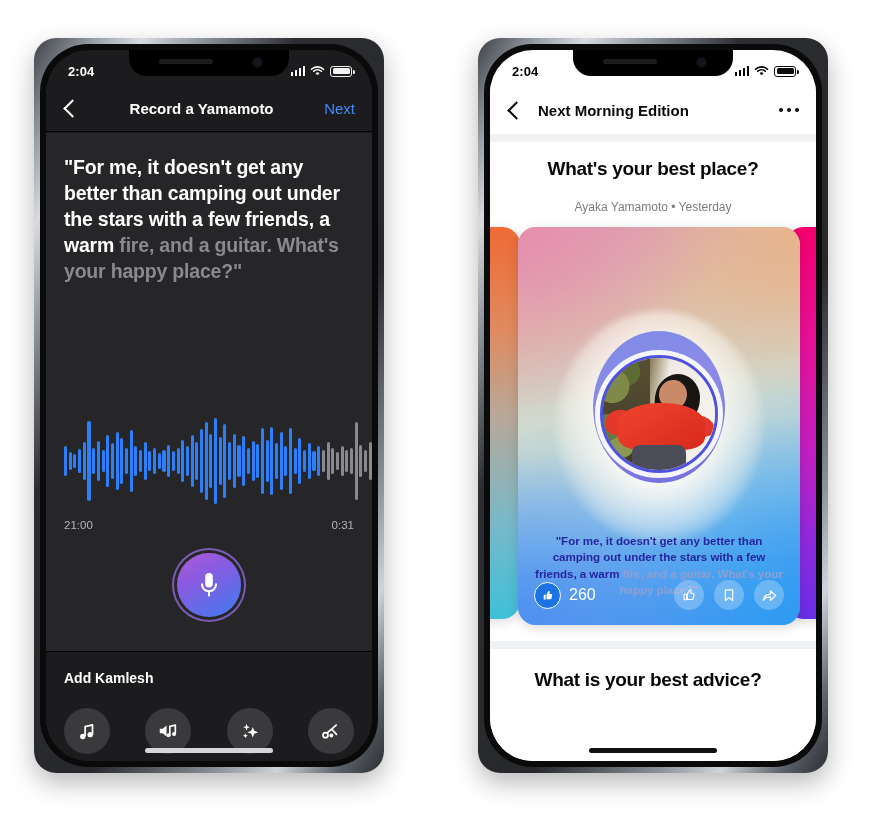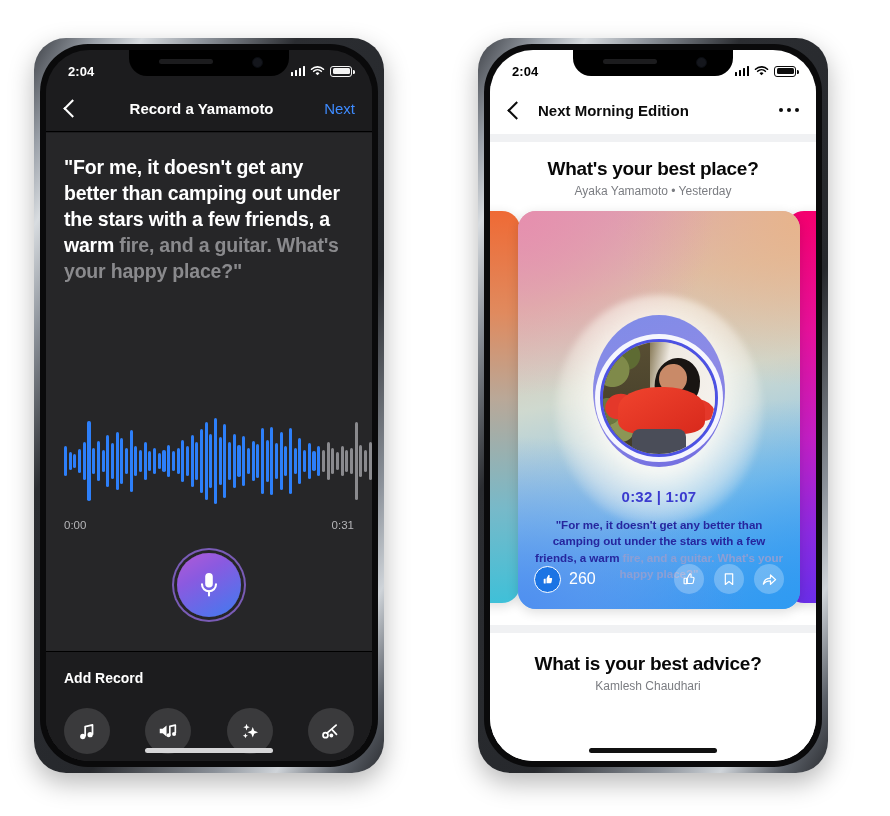--- a/index.html
+++ b/index.html
@@ -8,21 +8,21 @@
     background:#ffffff;
     font-family:"Liberation Sans", sans-serif;
     overflow:hidden;
     position:relative;
   }
 
   
   .phone{
     position:absolute;
     width:350px;height:735px;
-    border-radius:32px;
+    border-radius:22px;
     background:
       linear-gradient(120deg,#3d4046 0%,#9aa0a8 8%,#d8dce0 14%,#8e949c 22%,#2b2d31 34%,#26282c 62%,#8a9098 78%,#cfd4d9 86%,#5b6068 94%,#2a2c30 100%);
     box-shadow:0 10px 26px rgba(0,0,0,.28);
     padding:0;
   }
   .phone-inner{
     position:absolute;inset:6px;
     border-radius:48px;
     background:#0a0a0b;
   }
@@ -144,21 +144,21 @@
         transform:rotate(45deg);margin-left:3px;}
   .navbar-l .nav-title-l{font-size:15px;font-weight:bold;margin-left:15px;color:#0b0b0b;}
   .dots{margin-left:auto;display:flex;gap:3.5px;}
   .dots i{width:4.5px;height:4.5px;border-radius:50%;background:#0b0b0b;display:block;}
 
   .sep{position:absolute;top:84px;left:0;right:0;height:8px;background:#f0f1f3;}
 
   .feed{position:absolute;top:92px;left:0;right:0;bottom:0;overflow:hidden;background:#fff;}
   .post-head{text-align:center;padding:16px 10px 0 10px;}
   .post-title{font-size:19px;font-weight:bold;letter-spacing:-.3px;color:#080808;}
-  .post-meta{font-size:12px;color:#7b7d82;margin-top:4px;}
+  .post-meta{font-size:12px;color:#7b7d82;margin-top:20px;}
 
   .carousel{position:relative;height:400px;margin-top:13px;}
   .c-card{
     position:absolute;top:0;border-radius:18px;overflow:hidden;
     box-shadow:0 3px 12px rgba(0,0,0,.14);
   }
   .c-peek-l{left:-18px;width:48px;height:392px;}
   .c-peek-r{right:-18px;width:48px;height:392px;}
   .c-main{left:28px;width:282px;height:398px;}
 
@@ -341,37 +341,37 @@
                 <b style="height: 17.6px; background: rgb(138, 138, 142);"></b>
                 <b style="height: 29.04px; background: rgb(138, 138, 142);"></b>
                 <b style="height: 21.12px; background: rgb(138, 138, 142);"></b>
                 <b style="height: 26.4px; background: rgb(138, 138, 142);"></b>
                 <b style="height: 77.44px; background: rgb(138, 138, 142);"></b>
                 <b style="height: 31.68px; background: rgb(138, 138, 142);"></b>
                 <b style="height: 22.88px; background: rgb(138, 138, 142);"></b>
                 <b style="height: 38.72px; background: rgb(138, 138, 142);"></b>
               </div>
             <div class="wave-times">
-              <span>0:00</span>
+              <span>21:00</span>
               <span>0:31</span>
             </div>
           </div>
 
           <div class="rec-wrap">
             <div class="rec-btn">
               <svg width="22" height="30" viewBox="0 0 22 30">
                 <rect x="7.2" y="3" width="7.6" height="14.5" rx="3.8" fill="#fff"></rect>
                 <path d="M4 14.2a7 7 0 0 0 14 0" stroke="#fff" stroke-width="2.1" fill="none" stroke-linecap="round"></path>
                 <path d="M11 21.2v4.2" stroke="#fff" stroke-width="2.1" stroke-linecap="round"></path>
               </svg>
             </div>
           </div>
 
           <div class="effects">
-            <div class="effects-title">Add Record</div>
+            <div class="effects-title">Add Kamlesh</div>
             <div class="effects-row">
 
               <div class="fx">
                 <svg width="22" height="22" viewBox="0 0 24 24">
                   <path d="M10 18V7.2l8-1.9V16" stroke="#fff" stroke-width="1.9" fill="none" stroke-linejoin="round"></path>
                   <circle cx="7.4" cy="18" r="2.9" fill="#fff"></circle>
                   <circle cx="15.4" cy="16" r="2.9" fill="#fff"></circle>
                 </svg>
               </div>
 
@@ -486,21 +486,20 @@
                 <span class="av-wall"></span>
                 <span class="av-foliage"></span>
                 <span class="av-hair"></span>
                 <span class="av-face"></span>
                 <span class="av-arm"></span>
                 <span class="av-arm2"></span>
                 <span class="av-top"></span>
                 <span class="av-jeans"></span>
               </div>
 
-              <div class="c-time">0:32 | 1:07</div>
 
               <div class="c-quote">
                 <span class="c-spoken">"For me, it doesn't get any better than camping out under the stars with a few friends, a warm </span><span class="c-pending">fire, and a guitar. What's your happy place?"</span>
               </div>
 
               <div class="c-actions">
                 <div class="like-pill">
                   <span class="like-dot">
                     <svg width="13" height="13" viewBox="0 0 24 24">
                       <path d="M6 10.5h2.6v9H6a1 1 0 0 1-1-1v-7a1 1 0 0 1 1-1Zm4.2-.4 3.5-6.3c1.5-.3 2.5.6 2.3 2L15.6 9h3.2c1.2 0 2 1 1.8 2.1l-1.2 6.1c-.2 1-1 1.7-2 1.7h-7.2Z" fill="#fff"></path>
@@ -528,21 +527,20 @@
                 </div>
               </div>
             </div>
 
           </div>
 
           <div class="feed-sep" style="position:relative;margin-top:14px;"></div>
 
           <div class="post-head2">
             <div class="post-title">What is your best advice?</div>
-            <div class="post-meta">Kamlesh Chaudhari</div>
           </div>
 
         </div>
 
         <div class="home-ind"></div>
       </div>
     </div>
   </div>
 </div>
 

